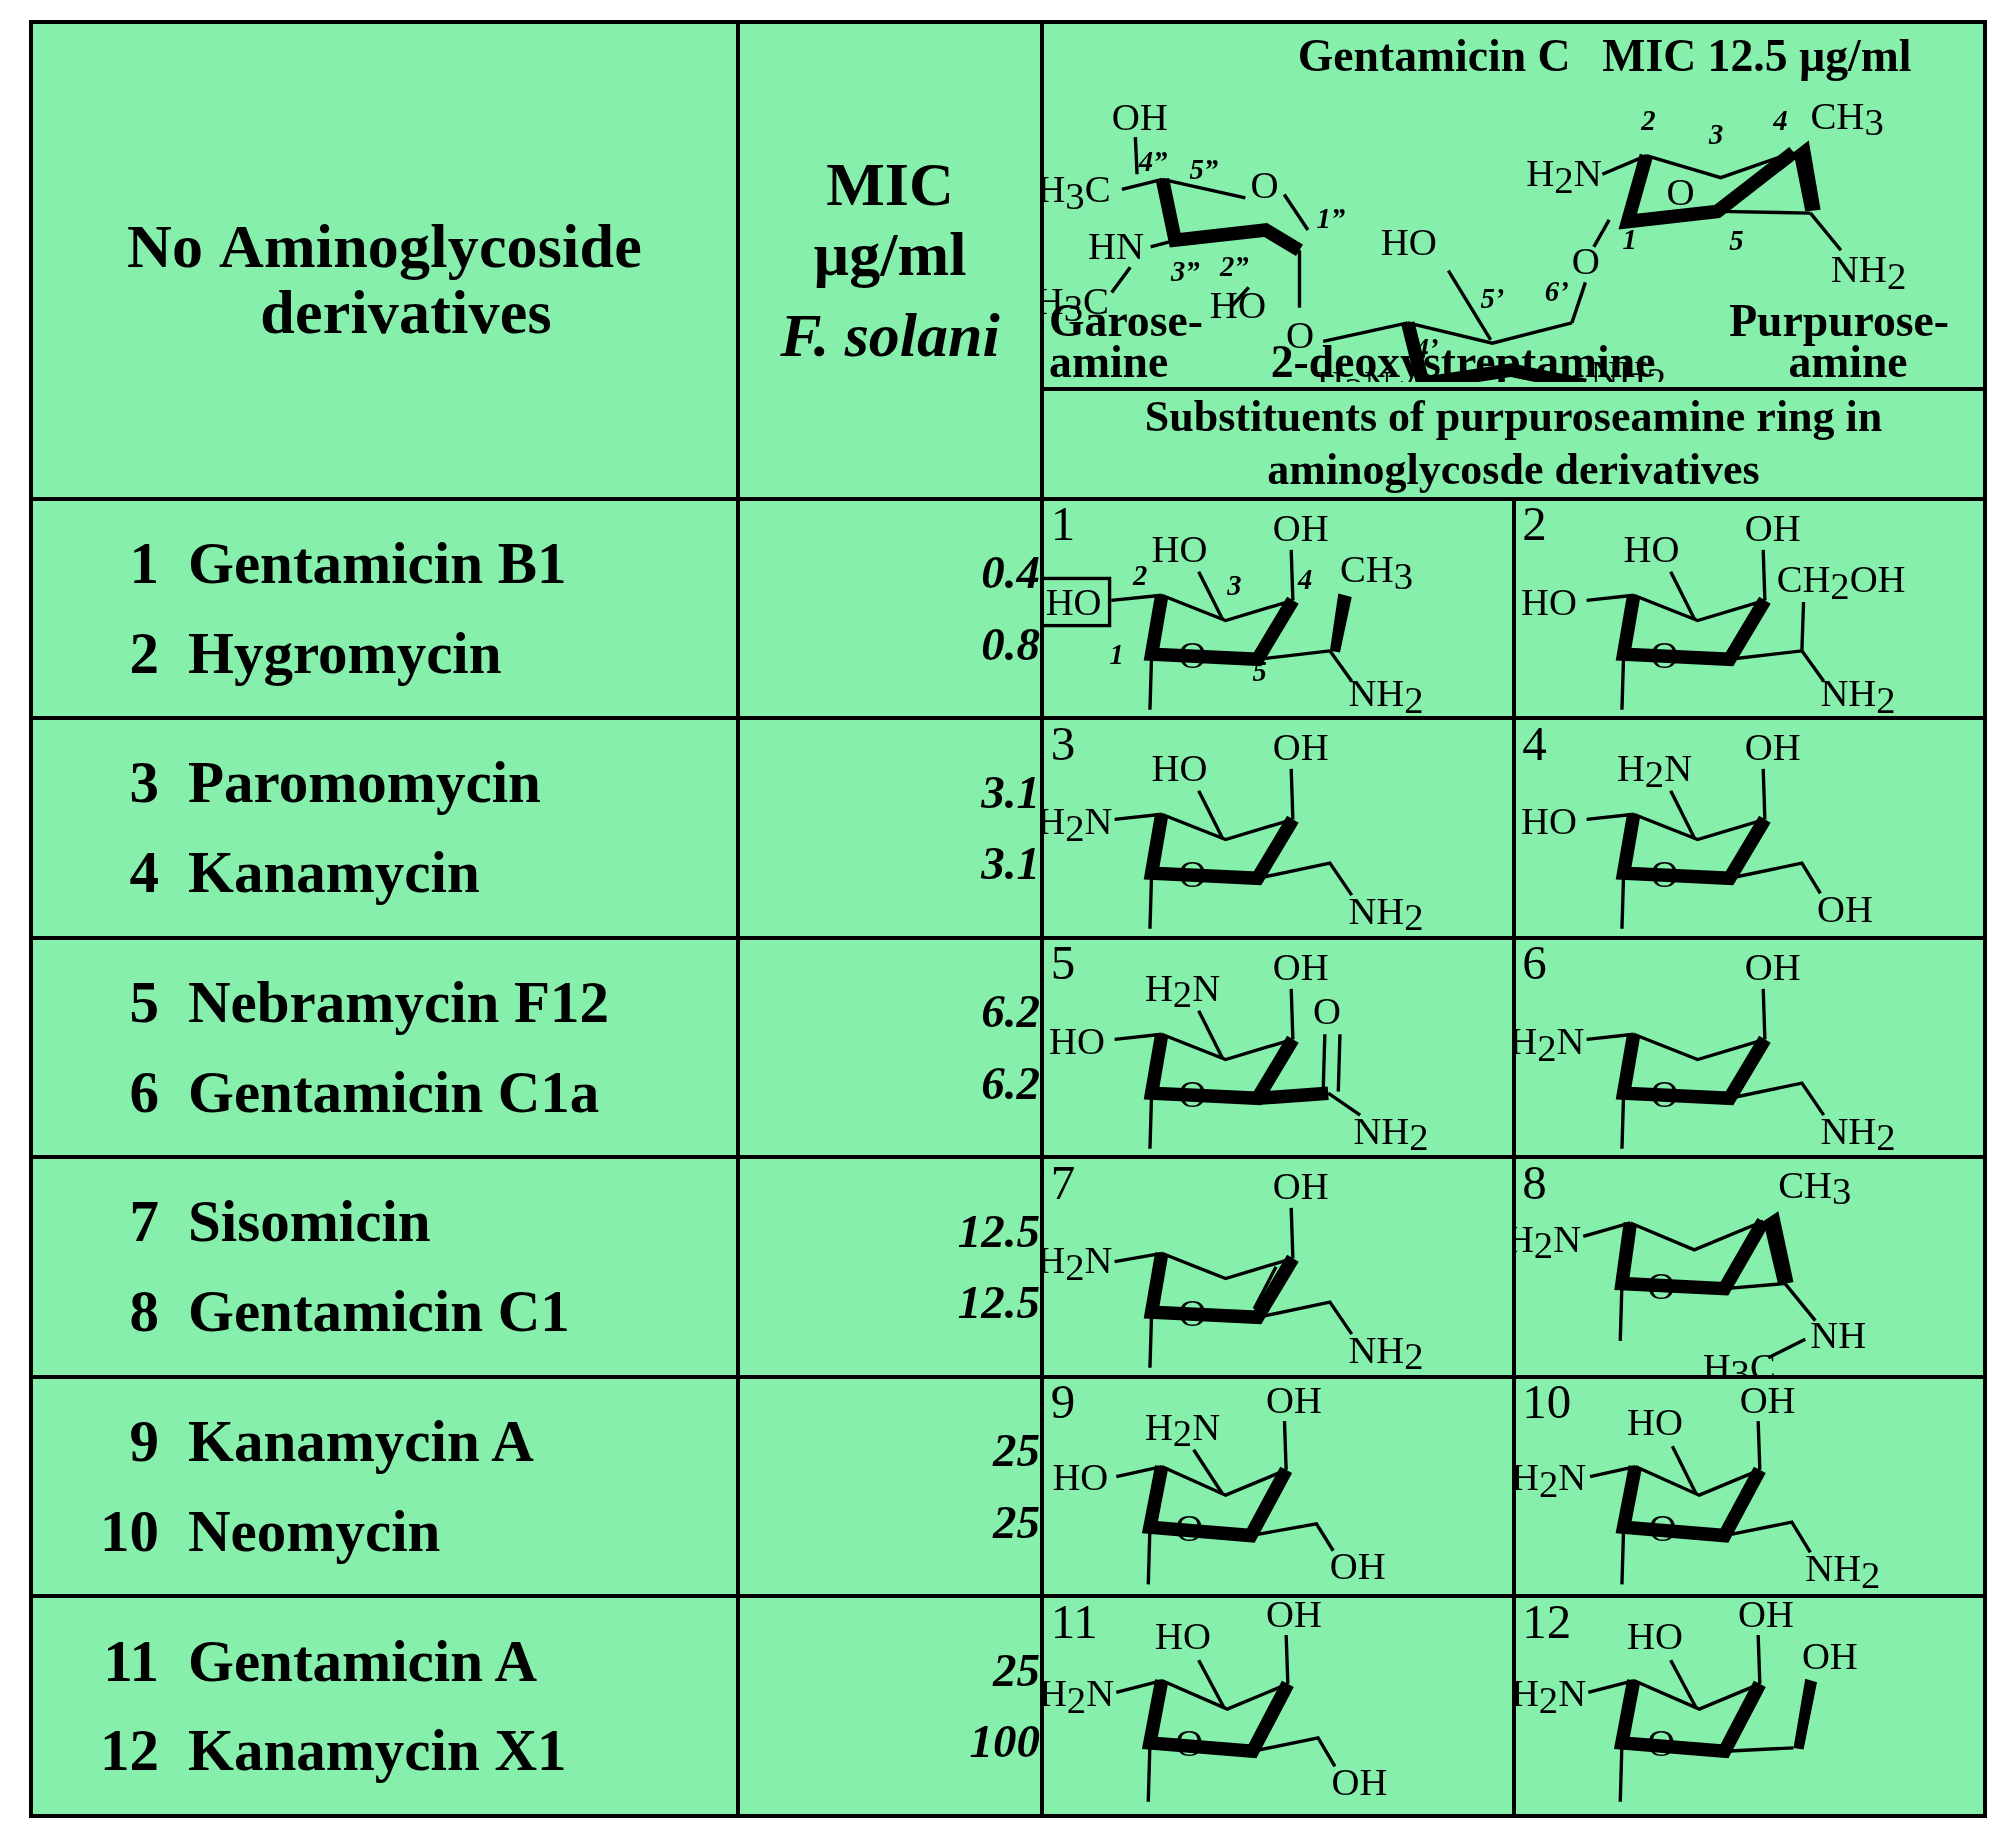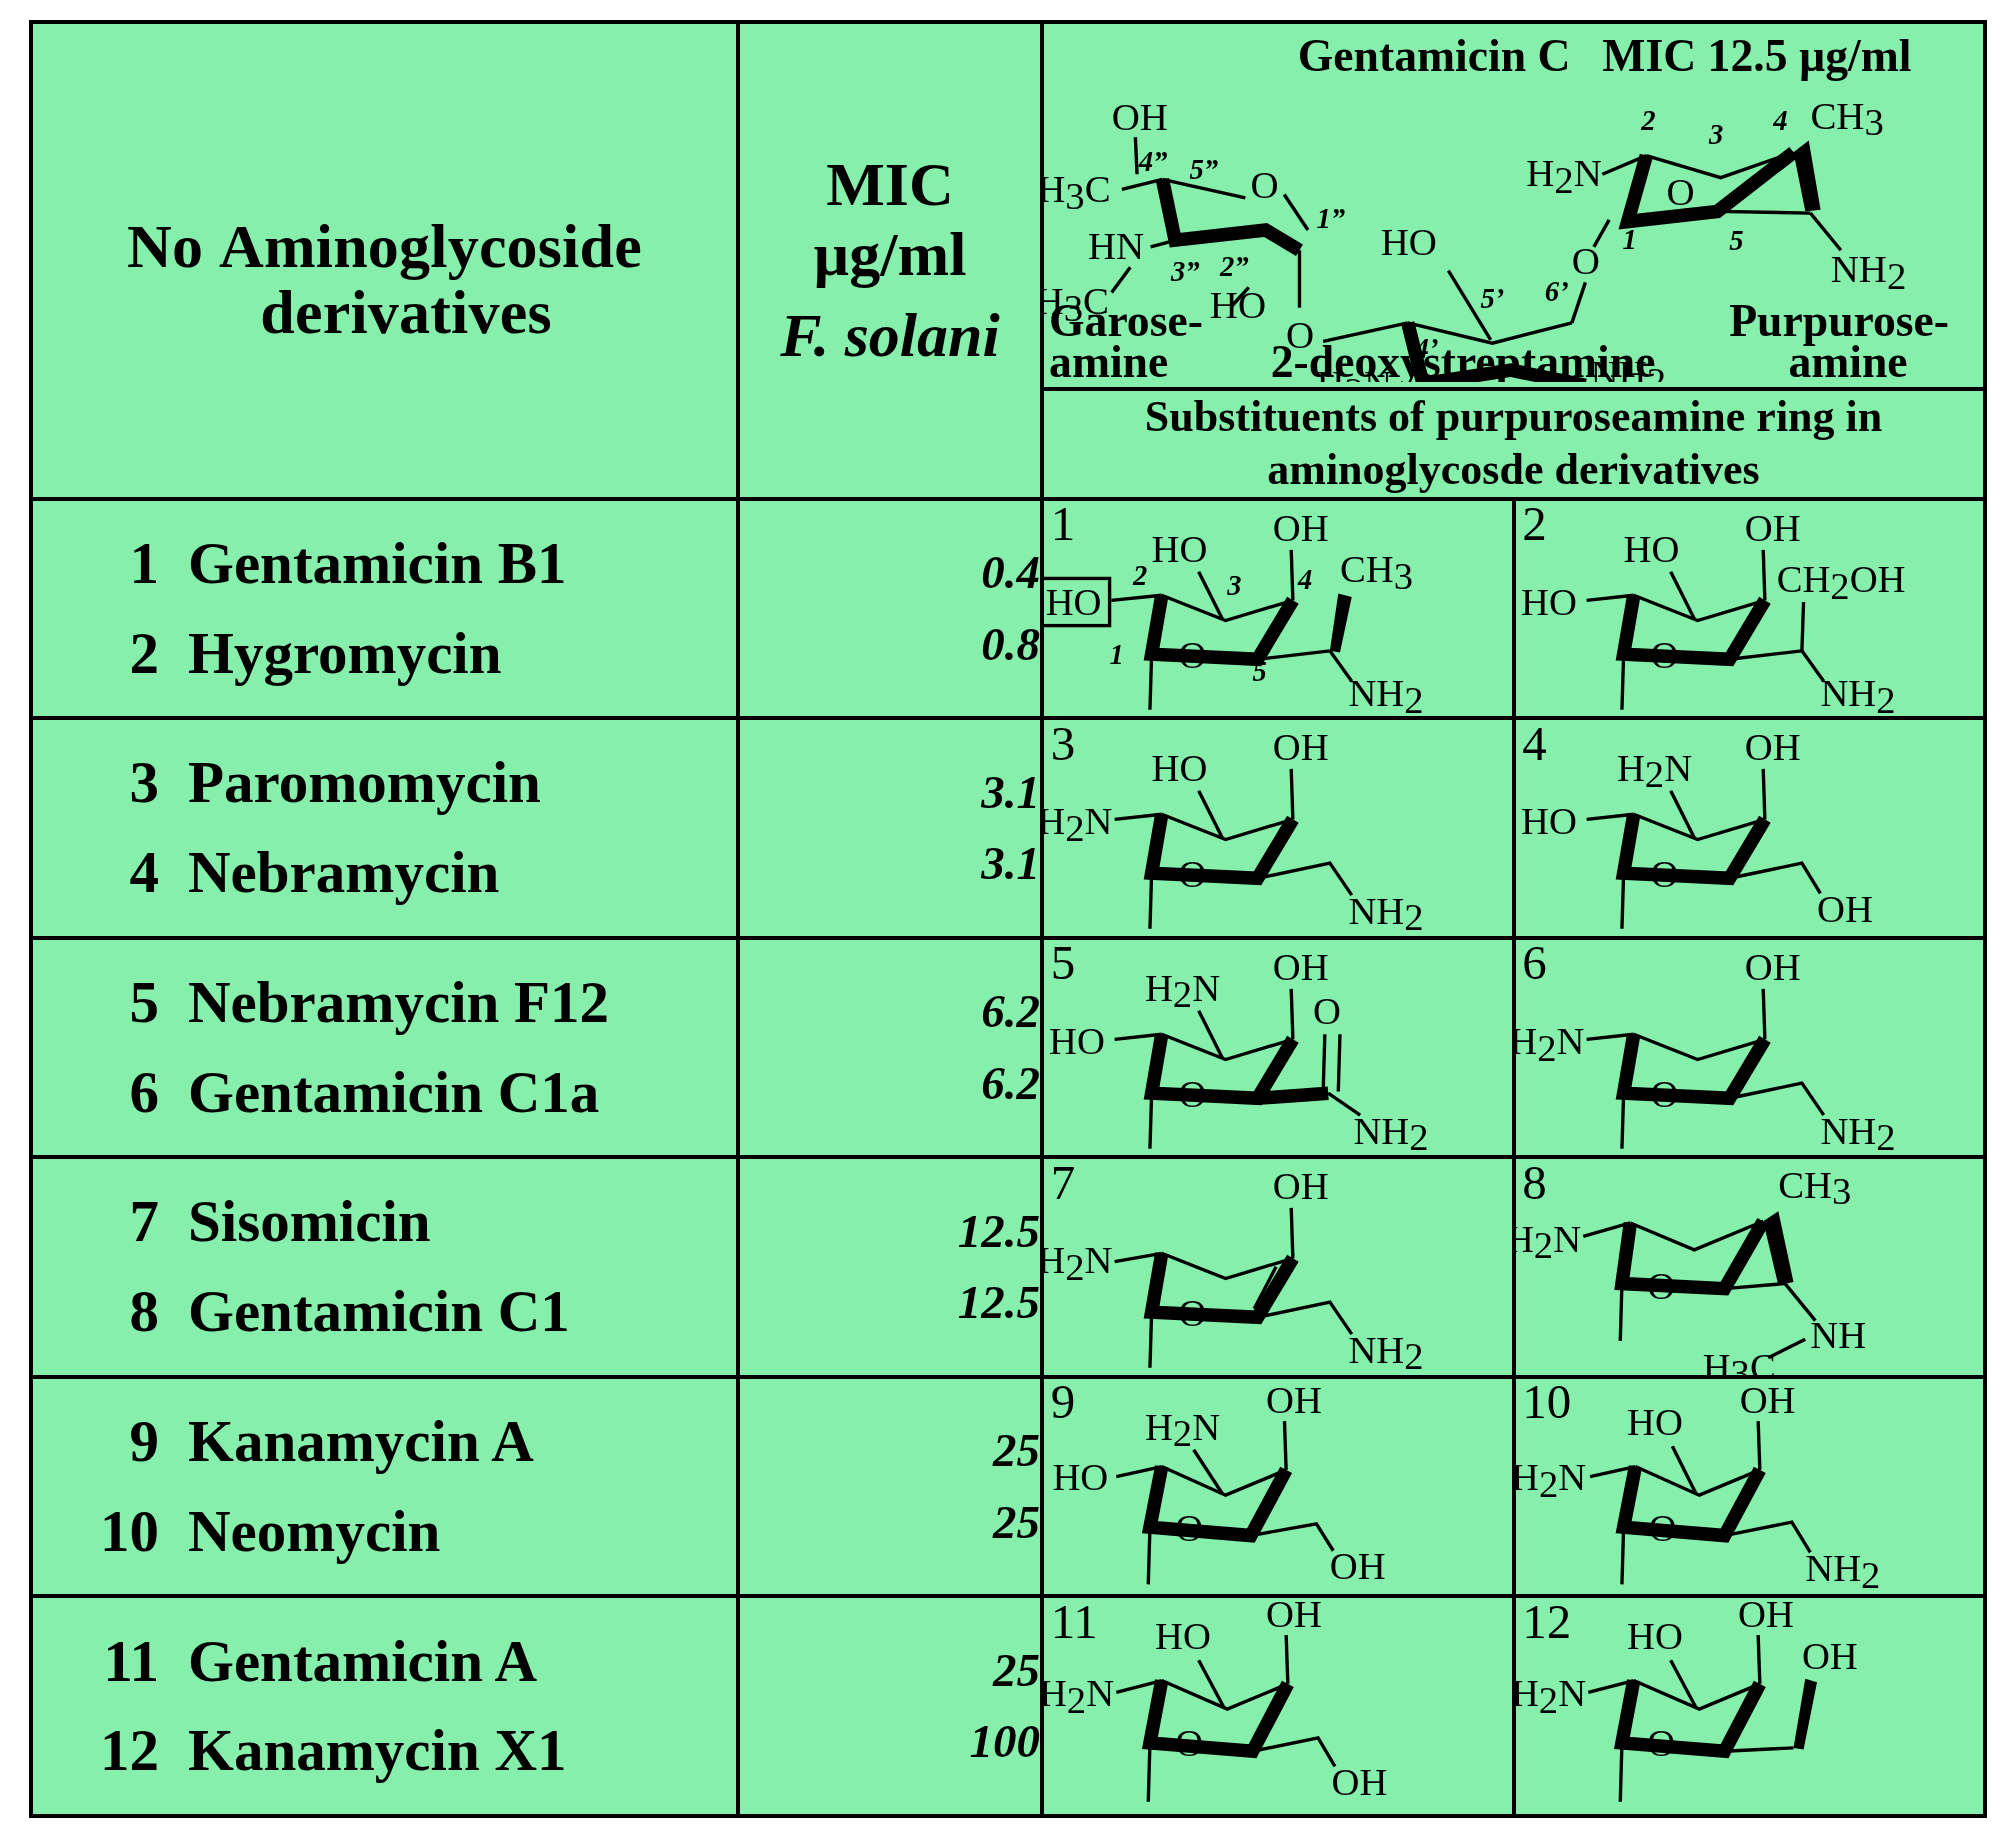--- a/index.html
+++ b/index.html
@@ -353,21 +353,21 @@
       </tr>
 
       <tr>
         <td class="cell-names">
           <div class="namerow">
             <span class="num">3</span>
             <span class="nm">Paromomycin</span>
           </div>
           <div class="namerow">
             <span class="num">4</span>
-            <span class="nm">Nebramycin</span>
+            <span class="nm">Kanamycin</span>
           </div>
         </td>
         <td class="cell-mic">
           <span class="micline">3.1</span>
           <span class="micline">3.1</span>
         </td>
         <td class="cell-struct">
           <div class="struct-pair">
             <div class="struct-box left">
               <span class="struct-idx">3</span>

